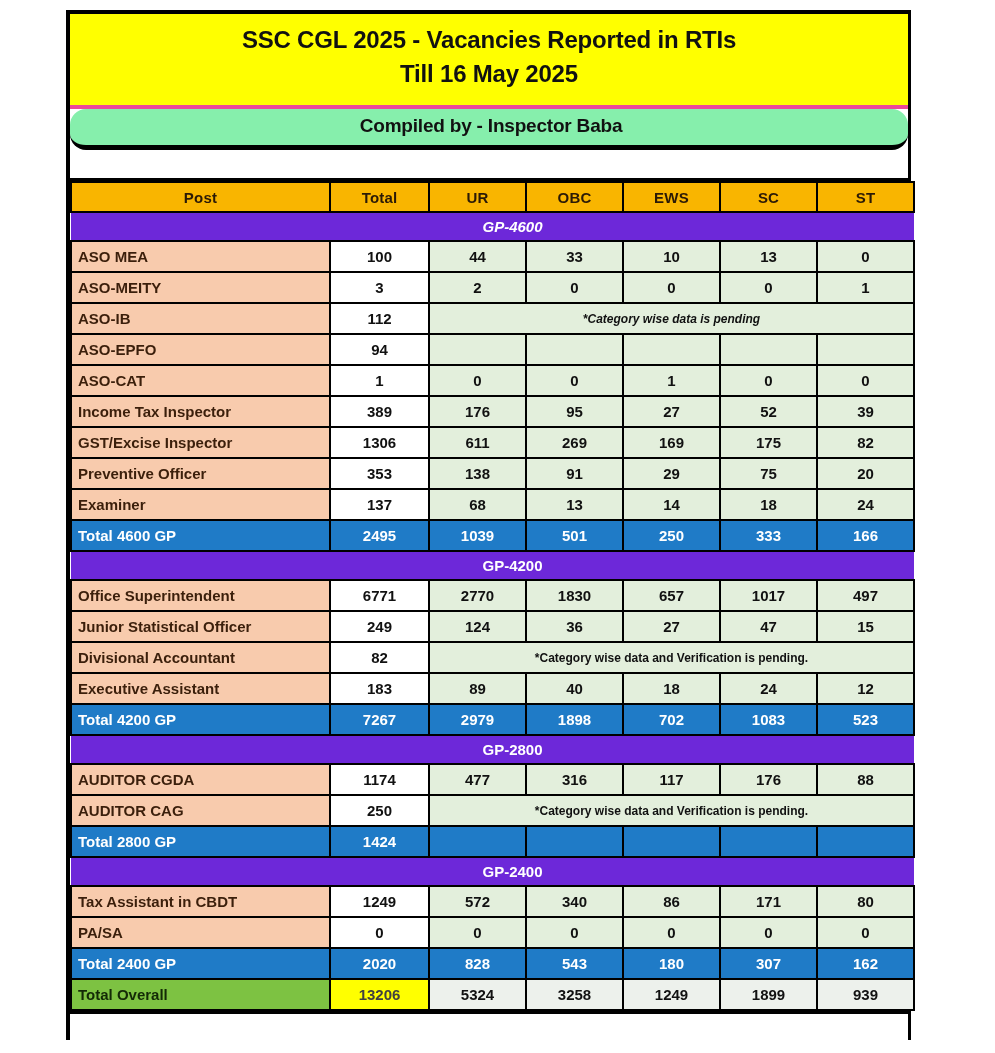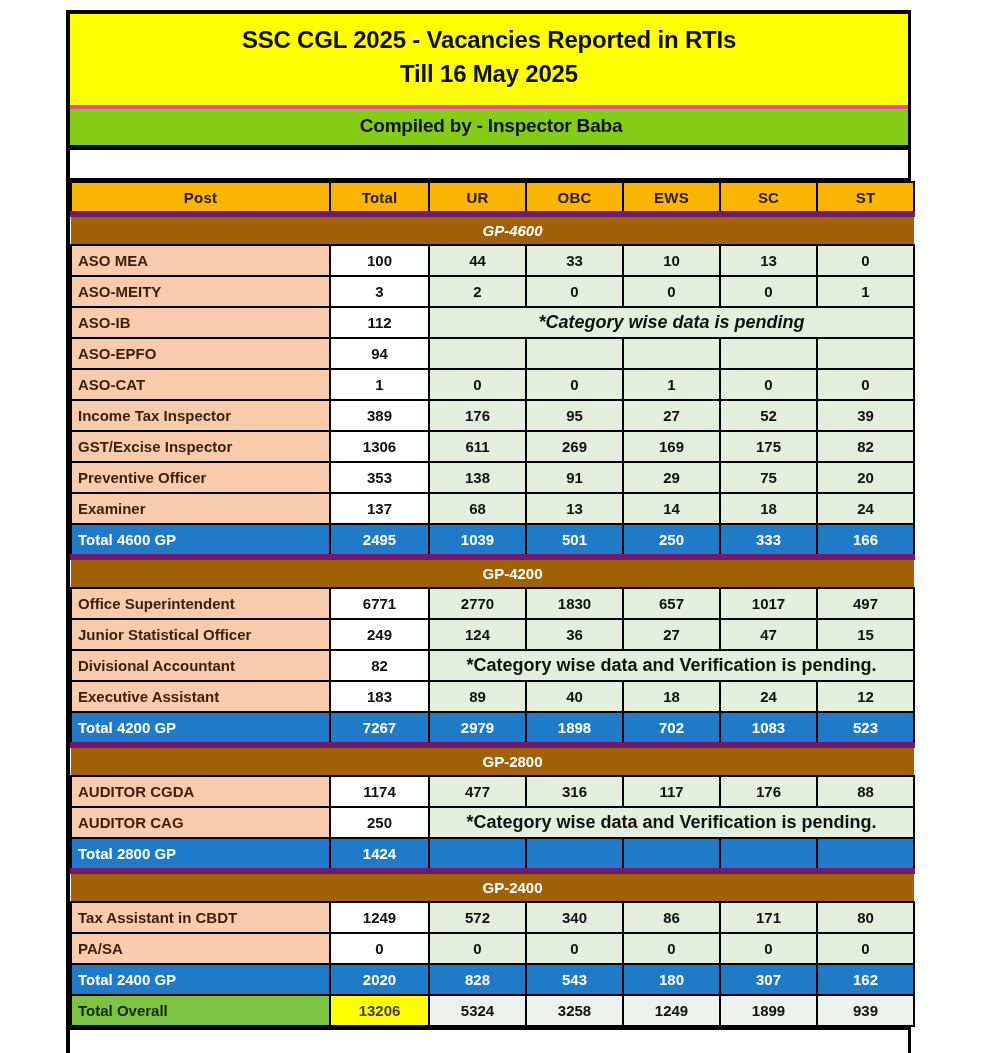--- a/index.html
+++ b/index.html
@@ -47,25 +47,26 @@
     background:#FFFF00;
     border-top:4px solid #000;
     border-bottom:4px solid #ec4899;
     padding:9px 0 14px 0;
     font-size:24px;
     line-height:1.42;
     letter-spacing:-0.2px;
   }
   .title-line2{display:block;}
   .credit-banner{
-    background:#84cc16;
+    background:#86efac;
     border-bottom:5px solid #000;
     padding:6px 0 8px 4px;
     font-size:19px;
     letter-spacing:-0.2px;
+    border-radius:16px;
   }
   .spacer-row{
     height:28px;
     background:#ffffff;
     border-bottom:3px solid #000;
   }
 
   
   table{
     border-collapse:collapse;
@@ -96,26 +97,26 @@
     background:#F9B500;
     color:#2b1a06;
     font-size:15px;
     height:28px;
     border:2px solid #000;
     letter-spacing:0.2px;
   }
 
   
   tr.group td{
-    background:#a16207;
+    background:#6d28d9;
     color:#ffffff;
     font-size:15px;
     height:27px;
     border-left:none;border-right:none;
-    border-top:6px solid #701a75;
+    border-top:2px solid #701a75;
     border-bottom:2px solid #000;
     text-align:center;
     padding-left:40px;
   }
   tr.group.italic td{font-style:italic;}
 
   
   td.post{
     background:#F8CBAD;
     color:#3b1f0b;
@@ -127,21 +128,21 @@
     background:#FFFFFF;
     color:#111;
   }
   td.cat{
     background:#E3EFDC;
     color:#111;
   }
   td.note{
     background:#E3EFDC;
     color:#111;
-    font-size:18px;
+    font-size:12px;
     text-align:center;
     margin-left:48px;
   }
   td.note.italic{font-style:italic;}
   td.blank{background:#E3EFDC;}
 
   
   tr.subtotal td{
     background:#1F7BC7;
     color:#ffffff;

